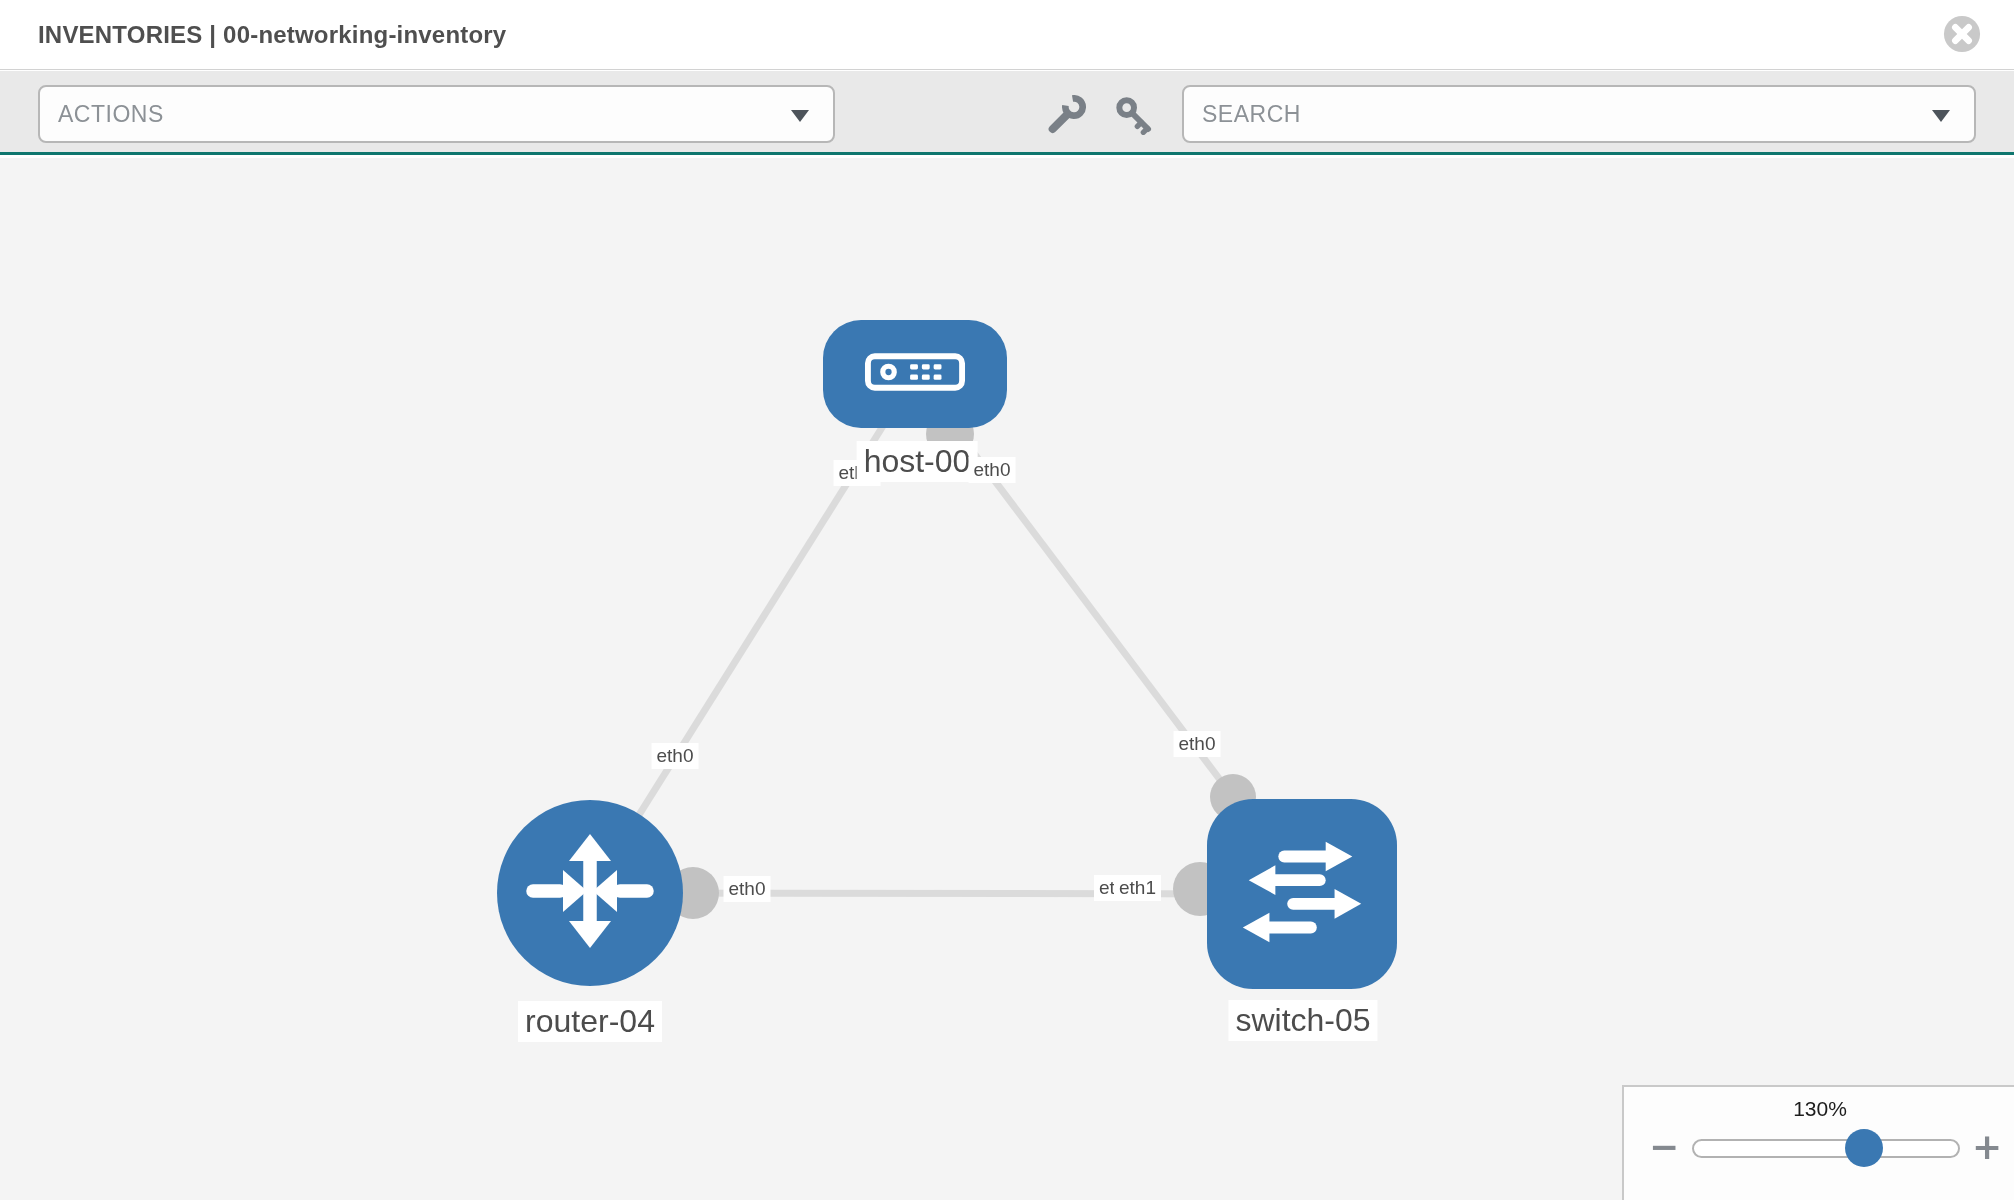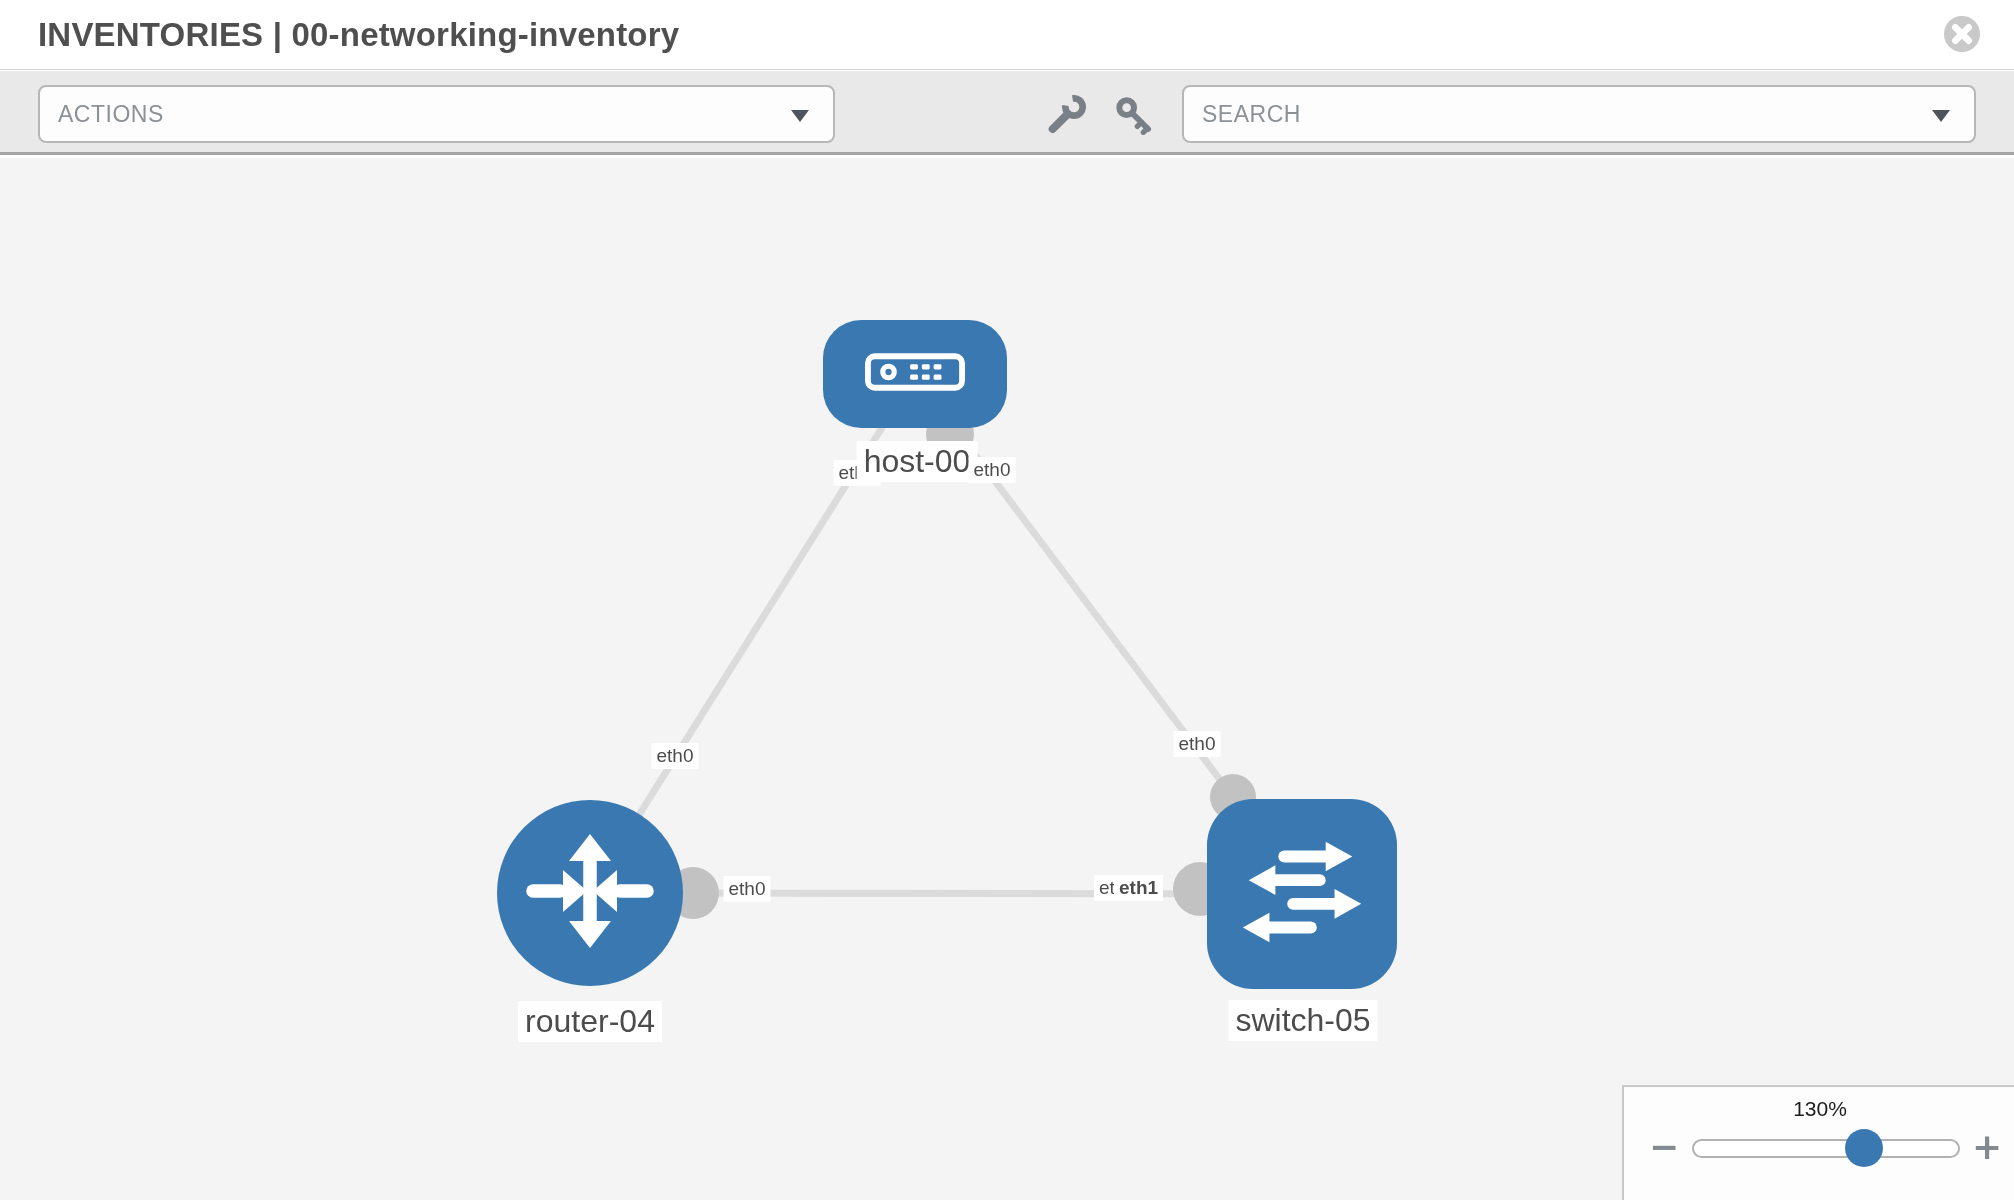--- a/index.html
+++ b/index.html
@@ -4,27 +4,27 @@
 <style>
   * { box-sizing: border-box; margin: 0; padding: 0; }
   html, body { width: 2014px; height: 1200px; overflow: hidden; background: #fff;
     font-family: "Liberation Sans", sans-serif; }
   .app { position: relative; width: 2014px; height: 1200px; }
 
   
   .header { position: absolute; top: 0; left: 0; width: 2014px; height: 70px;
     background: #fff; border-bottom: 1px solid #d2d2d2; }
   .page-title { position: absolute; left: 38px; top: 0; height: 70px; line-height: 70px;
-    font-size: 33px; font-weight: bold; color: #4f4f4f; letter-spacing: 0.2px; }
+    font-size: 24px; font-weight: bold; color: #4f4f4f; letter-spacing: 0.2px; }
   .close-btn { position: absolute; right: 32px; top: 15px; width: 40px; height: 40px;
     border: none; background: transparent; cursor: pointer; padding: 0; }
 
   
   .toolbar { position: absolute; top: 71px; left: 0; width: 2014px; height: 84px;
-    background: #e9e9e9; border-bottom: 3px solid #a3a3a3; }
+    background: #e9e9e9; border-bottom: 3px solid #0f766e; }
   .select-box { position: absolute; top: 14px; height: 58px; background: #fdfdfd;
     border: 2px solid #b7b7b7; border-radius: 8px; cursor: pointer; }
   .select-box .sel-text { position: absolute; left: 18px; top: 0; height: 54px; line-height: 54px;
     font-size: 23px; color: #8c9196; letter-spacing: 0.5px; }
   .caret { position: absolute; right: 24px; top: 23px; width: 0; height: 0;
     border-left: 9px solid transparent; border-right: 9px solid transparent;
     border-top: 12px solid #4d545b; }
   .actions-box { left: 38px; width: 797px; }
   .search-box { left: 1182px; width: 794px; }
   .tool-btn { position: absolute; top: 23px; width: 44px; height: 44px; border: none;
@@ -181,21 +181,21 @@
 
     <span class="lbl if-lbl if-center" style="left:857px; top:302px;">eth0</span>
     <span class="lbl node-lbl" style="left:917px; top:283px;">host-00</span>
     <span class="lbl if-lbl if-center" style="left:992px; top:299px;">eth0</span>
 
     <span class="lbl if-lbl if-center" style="left:675px; top:585px;">eth0</span>
     <span class="lbl if-lbl if-center" style="left:1197px; top:573px;">eth0</span>
 
     <span class="lbl if-lbl if-center" style="left:747px; top:718px;">eth0</span>
     <span class="lbl if-lbl" style="left:1094px; top:717px;">eth0</span>
-    <span class="lbl if-lbl" style="left:1114px; top:717px;font-weight:bold;">eth1</span>
+    <span class="lbl if-lbl" style="left:1114px; top:717px;">eth1</span>
 
     <span class="lbl node-lbl" style="left:590px; top:843px;">router-04</span>
     <span class="lbl node-lbl" style="left:1303px; top:842px;">switch-05</span>
 
     <div class="zoom-panel">
       <div class="zoom-level">130%</div>
       <button class="zoom-btn zoom-out">−</button>
       <div class="zoom-track"></div>
       <div class="zoom-thumb"></div>
       <button class="zoom-btn zoom-in">+</button>

